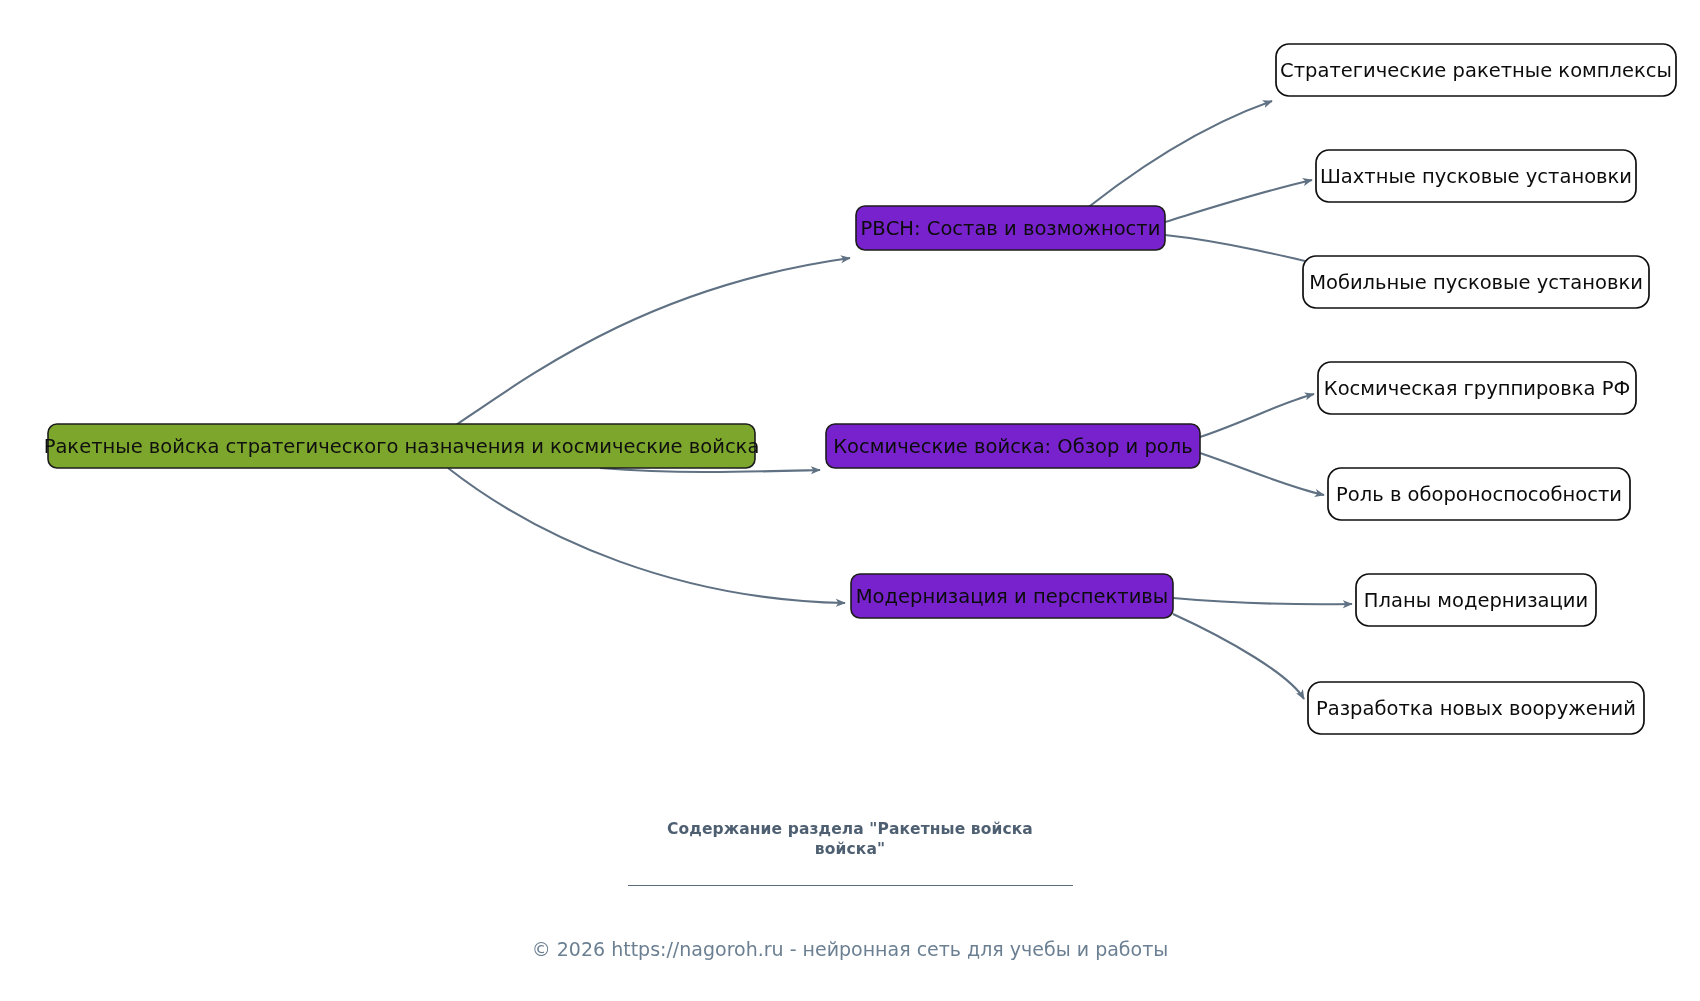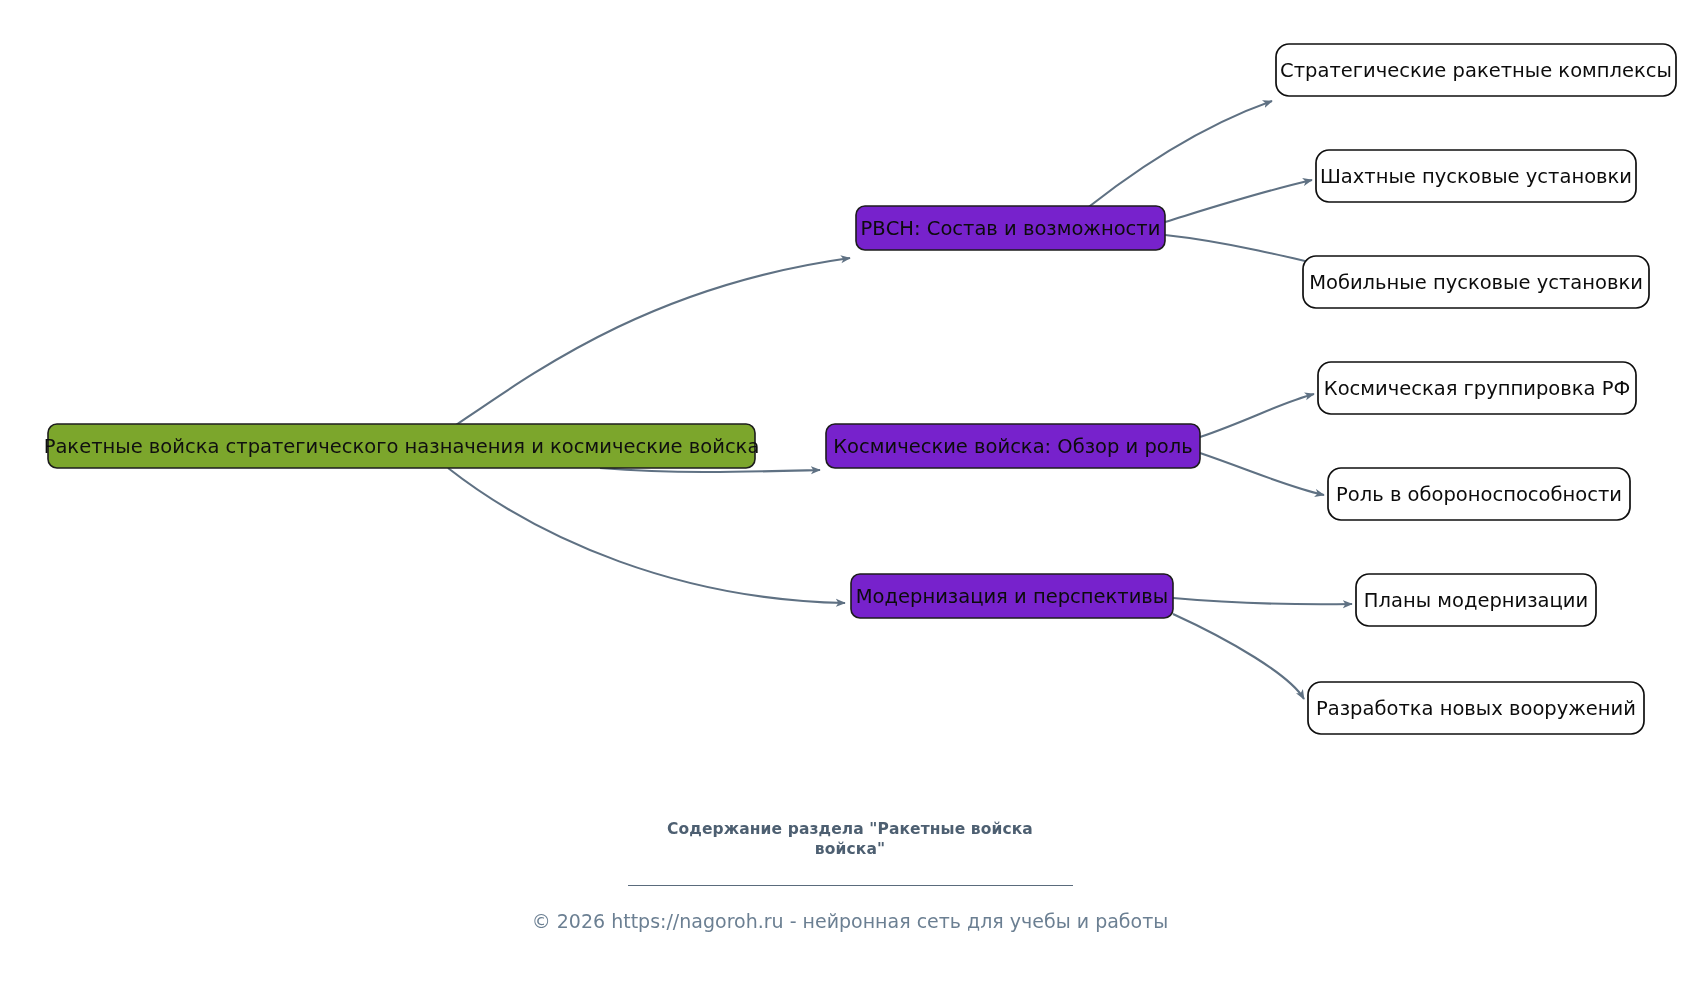--- a/index.html
+++ b/index.html
@@ -85,20 +85,21 @@
     border-top: 1.5px solid #5a6b7c;
   }
   #footer-copy-wrap {
     top: 908px;
   }
   .footer-copy {
     font-family: "DejaVu Sans", "Liberation Sans", sans-serif;
     font-size: 19px;
     color: #6b7f92;
     line-height: 26px;
+    margin-top: 28px;
   }
 </style>
 </head>
 <body>
 
 <div id="mindmap-root">
   <svg class="map-canvas" viewBox="0 0 1700 1001" xmlns="http://www.w3.org/2000/svg">
     <defs>
       <marker id="arrowhead" markerWidth="11" markerHeight="9" refX="9.2" refY="4.5" orient="auto" markerUnits="userSpaceOnUse">
         <path d="M 0 0.4 L 10 4.5 L 0 8.6 L 2.6 4.5 Z" fill="#5f7183"></path>

